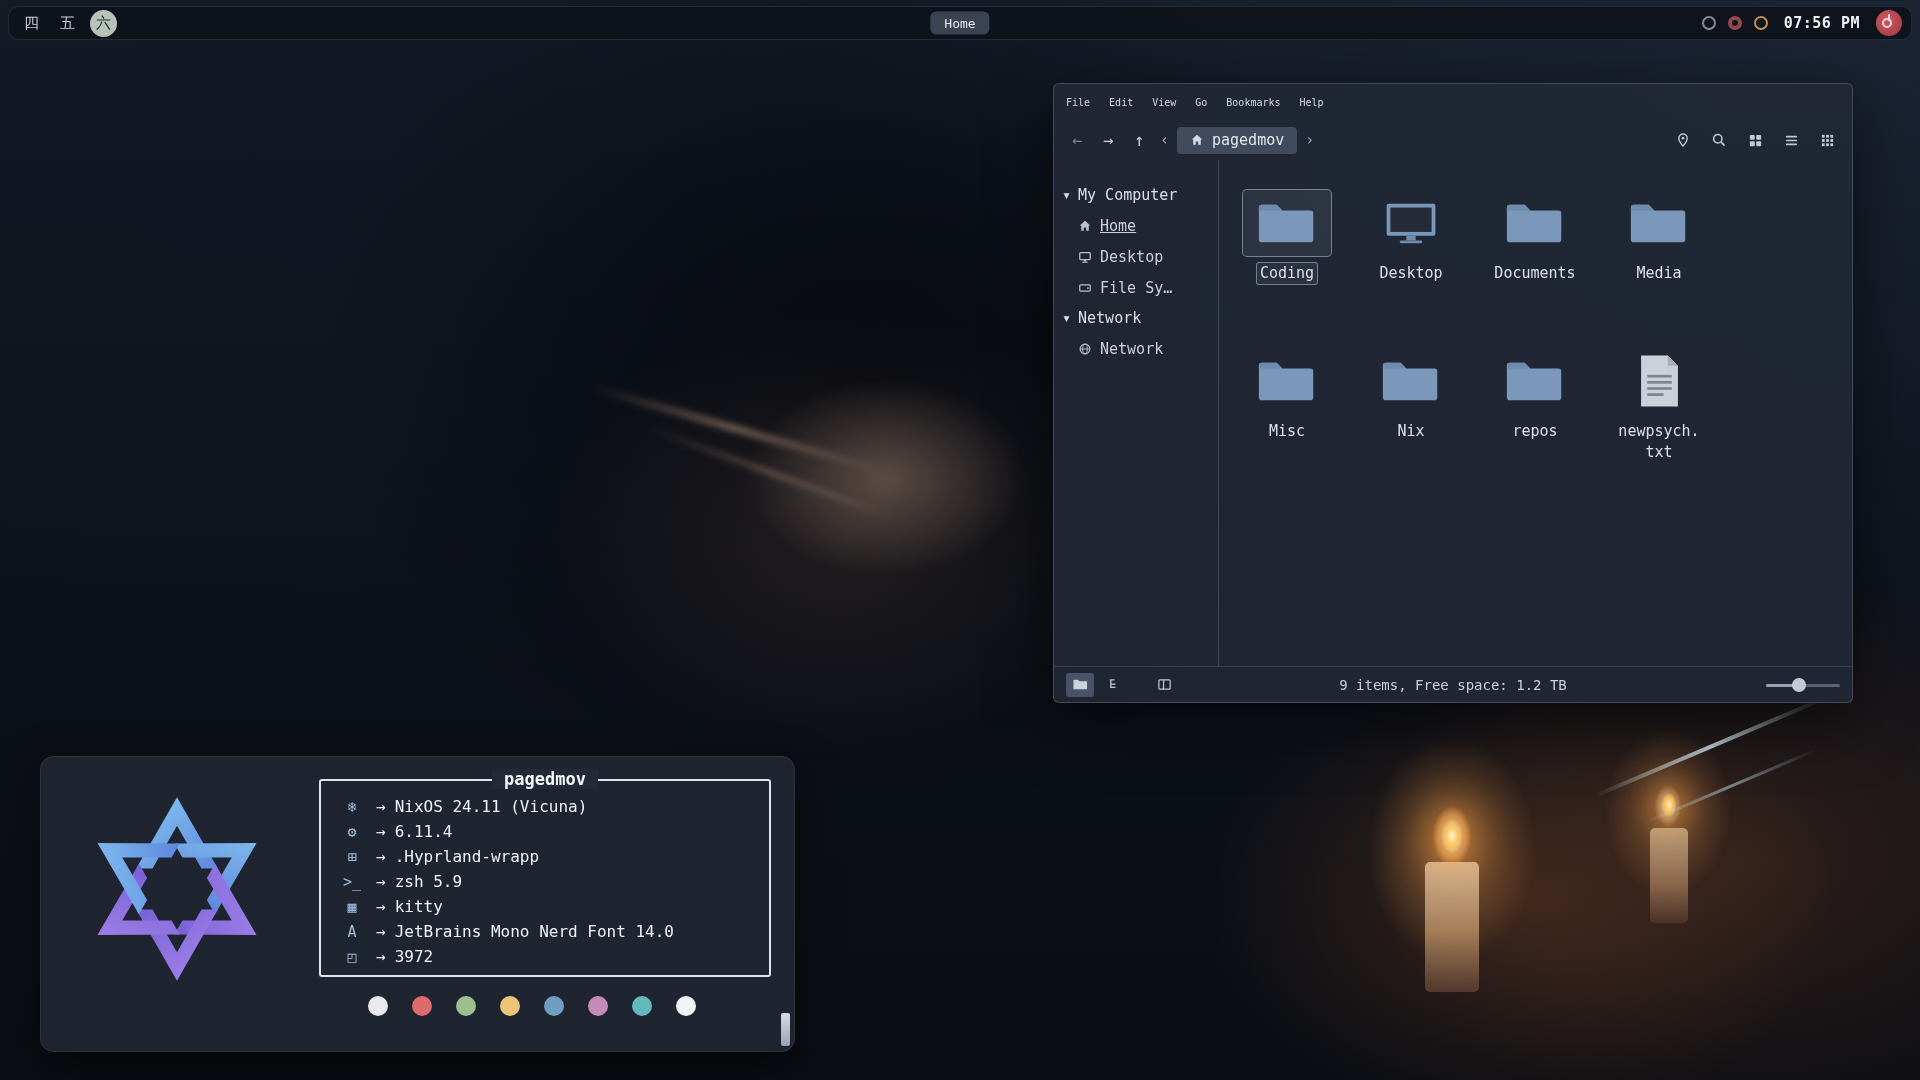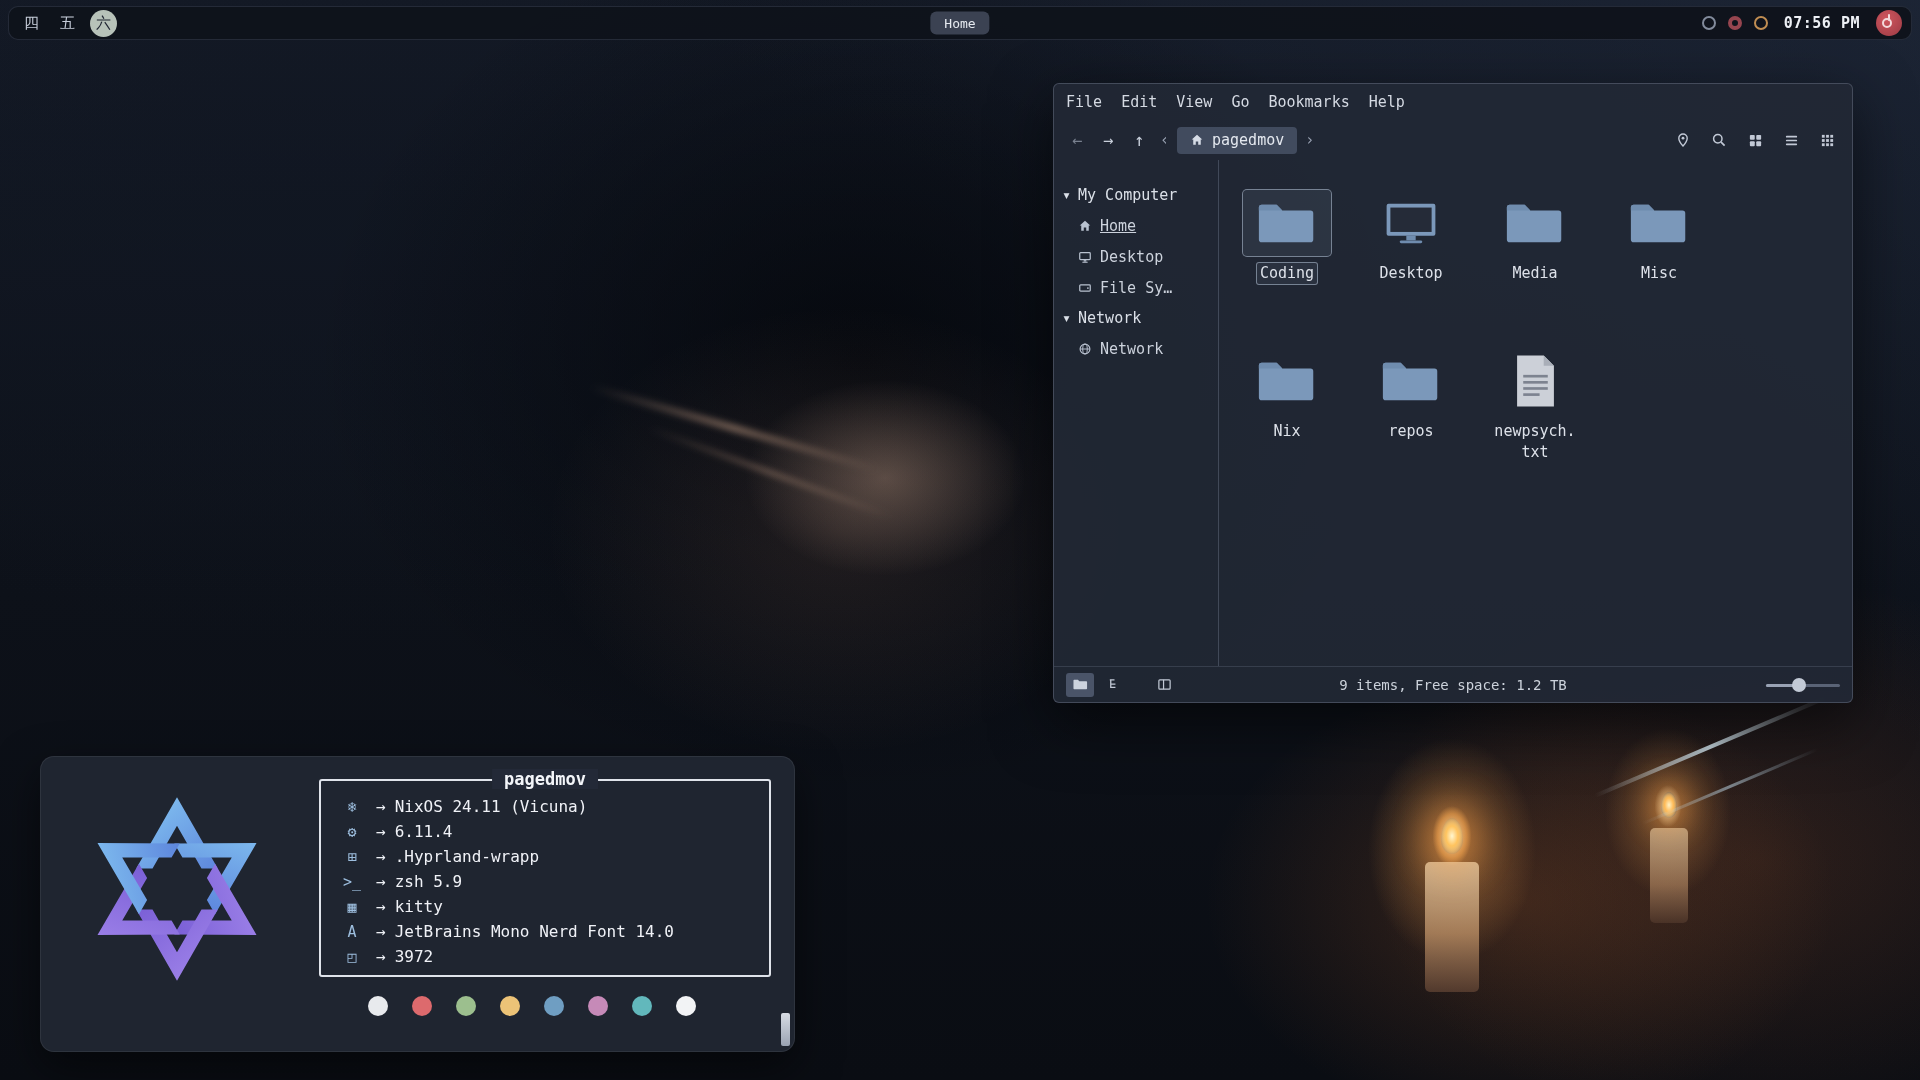--- a/index.html
+++ b/index.html
@@ -62,21 +62,21 @@
   .power{position:relative;width:26px;height:26px;border-radius:50%;
     background:radial-gradient(circle at 40% 35%,#cf565e,#9c3a44)}
   .pwr-ring{position:absolute;left:6px;top:8px;width:10px;height:10px;
     border:2px solid #f3dadc;border-radius:50%}
   .pwr-tick{position:absolute;left:12px;top:4px;width:2px;height:7px;background:#f3dadc;border-radius:1px}
 
   
   .fm{position:absolute;left:1053px;top:83px;width:800px;height:620px;z-index:40;
     background:rgba(34,40,53,.92);border:1px solid rgba(110,120,140,.45);border-radius:6px;
     box-shadow:0 20px 60px rgba(0,0,0,.55);color:#d2d7e0;display:flex;flex-direction:column}
-  .fm-menubar{display:flex;gap:19px;align-items:center;height:36px;padding:0 12px;font-size:15px}
+  .fm-menubar{display:flex;gap:19px;align-items:center;height:36px;padding:0 12px;font-size:10px}
   .menu-item{cursor:default;color:#d5dae3}
   .fm-toolbar{display:flex;align-items:center;height:40px;padding:0 10px;gap:5px}
   .nav-btn{width:26px;height:26px;display:flex;align-items:center;justify-content:center;
     font-size:17px;color:#c9d0dc;border-radius:4px}
   .nav-btn.dim{color:#79818f}
   .crumb-btn{width:15px;text-align:center;color:#9aa3b4;font-size:15px}
   .path-pill{display:flex;align-items:center;gap:8px;background:#414b5e;border-radius:4px;
     height:27px;padding:0 13px;font-size:15px;color:#e4e8ef}
   .tool-right{margin-left:auto;display:flex;gap:14px;align-items:center;padding-right:4px}
   .tool-btn{width:22px;height:22px;display:flex;align-items:center;justify-content:center}
@@ -290,20 +290,29 @@
             <svg width="60" height="47" viewBox="0 0 64 50">
                 <rect x="6" y="4" width="52" height="34" rx="2" fill="#7b98ba"></rect>
                 <rect x="10" y="8" width="44" height="26" fill="#252b38"></rect>
                 <rect x="27" y="38" width="10" height="5" fill="#6f8cae"></rect>
                 <rect x="20" y="43" width="24" height="3" rx="1.5" fill="#6f8cae"></rect>
               </svg>
           </div>
           <div class="flabel">Desktop</div>
         </div>
 
+        <div class="cell">
+          <div class="iconbox">
+            <svg width="60" height="47" viewBox="0 0 64 50">
+                <path d="M2 8 a3 3 0 0 1 3 -3 h16 l6 6 h30 a3 3 0 0 1 3 3 v28 a3 3 0 0 1 -3 3 H5 a3 3 0 0 1 -3 -3 Z" fill="#7b98ba"></path>
+                <path d="M2 8 a3 3 0 0 1 3 -3 h16 l6 6 H2 Z" fill="#6f8cae"></path>
+              </svg>
+          </div>
+          <div class="flabel">Documents</div>
+        </div>
 
 
         <div class="cell">
           <div class="iconbox">
             <svg width="60" height="47" viewBox="0 0 64 50">
                 <path d="M2 8 a3 3 0 0 1 3 -3 h16 l6 6 h30 a3 3 0 0 1 3 3 v28 a3 3 0 0 1 -3 3 H5 a3 3 0 0 1 -3 -3 Z" fill="#7b98ba"></path>
                 <path d="M2 8 a3 3 0 0 1 3 -3 h16 l6 6 H2 Z" fill="#6f8cae"></path>
               </svg>
           </div>
           <div class="flabel">Media</div>

